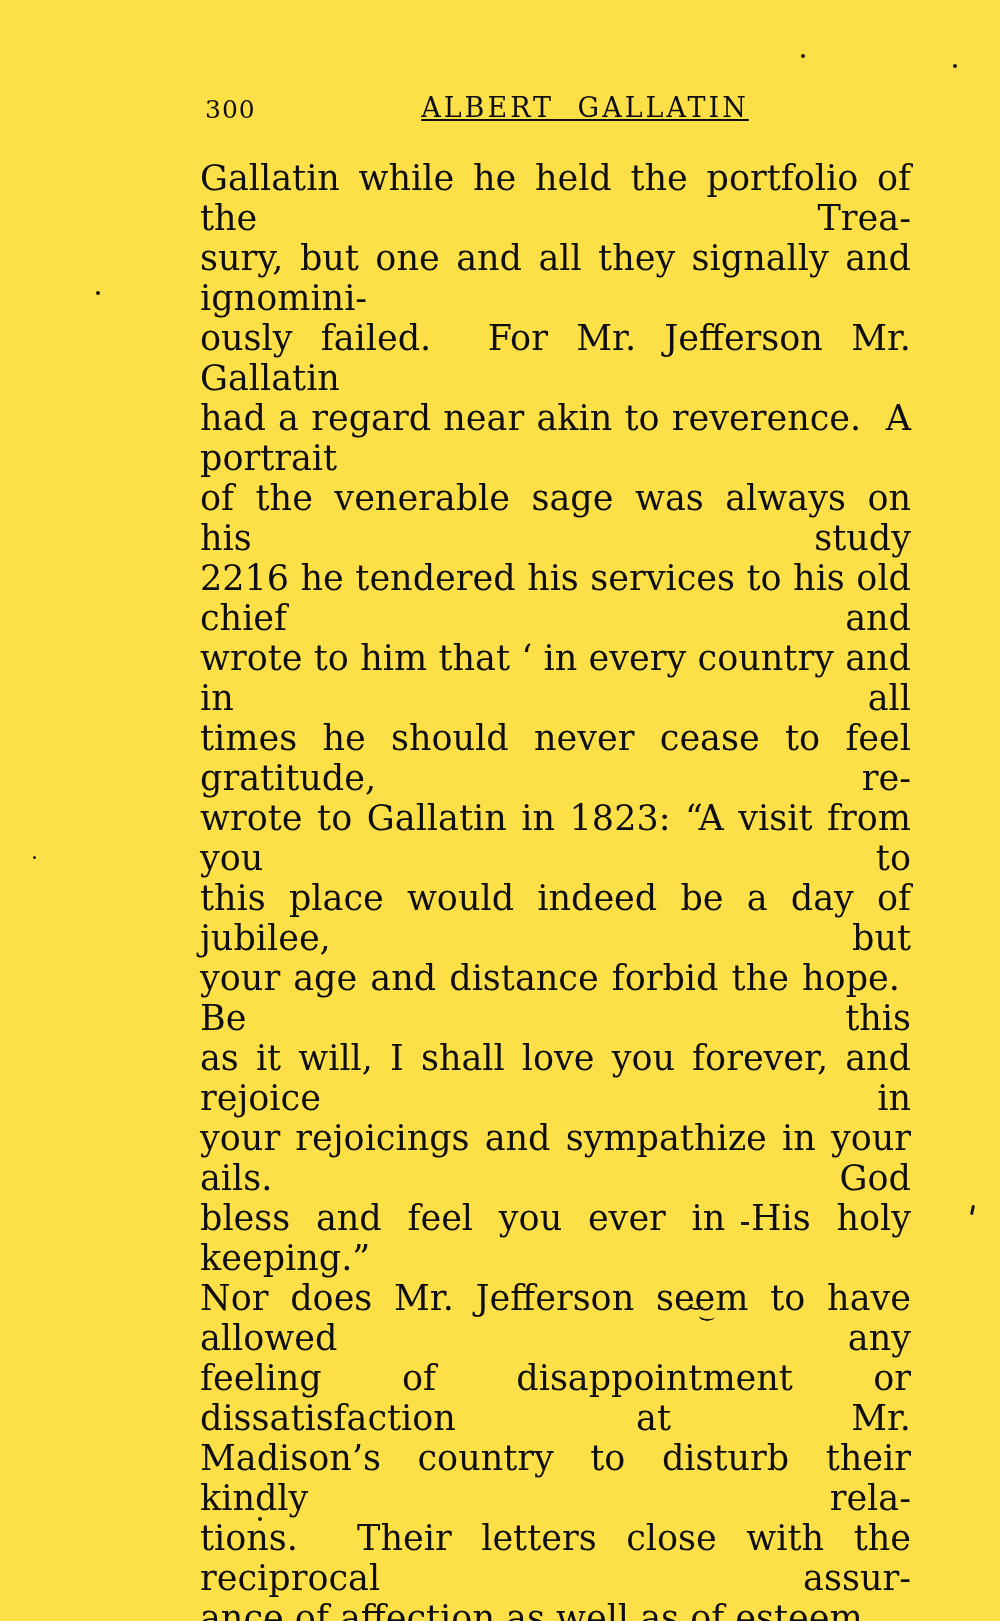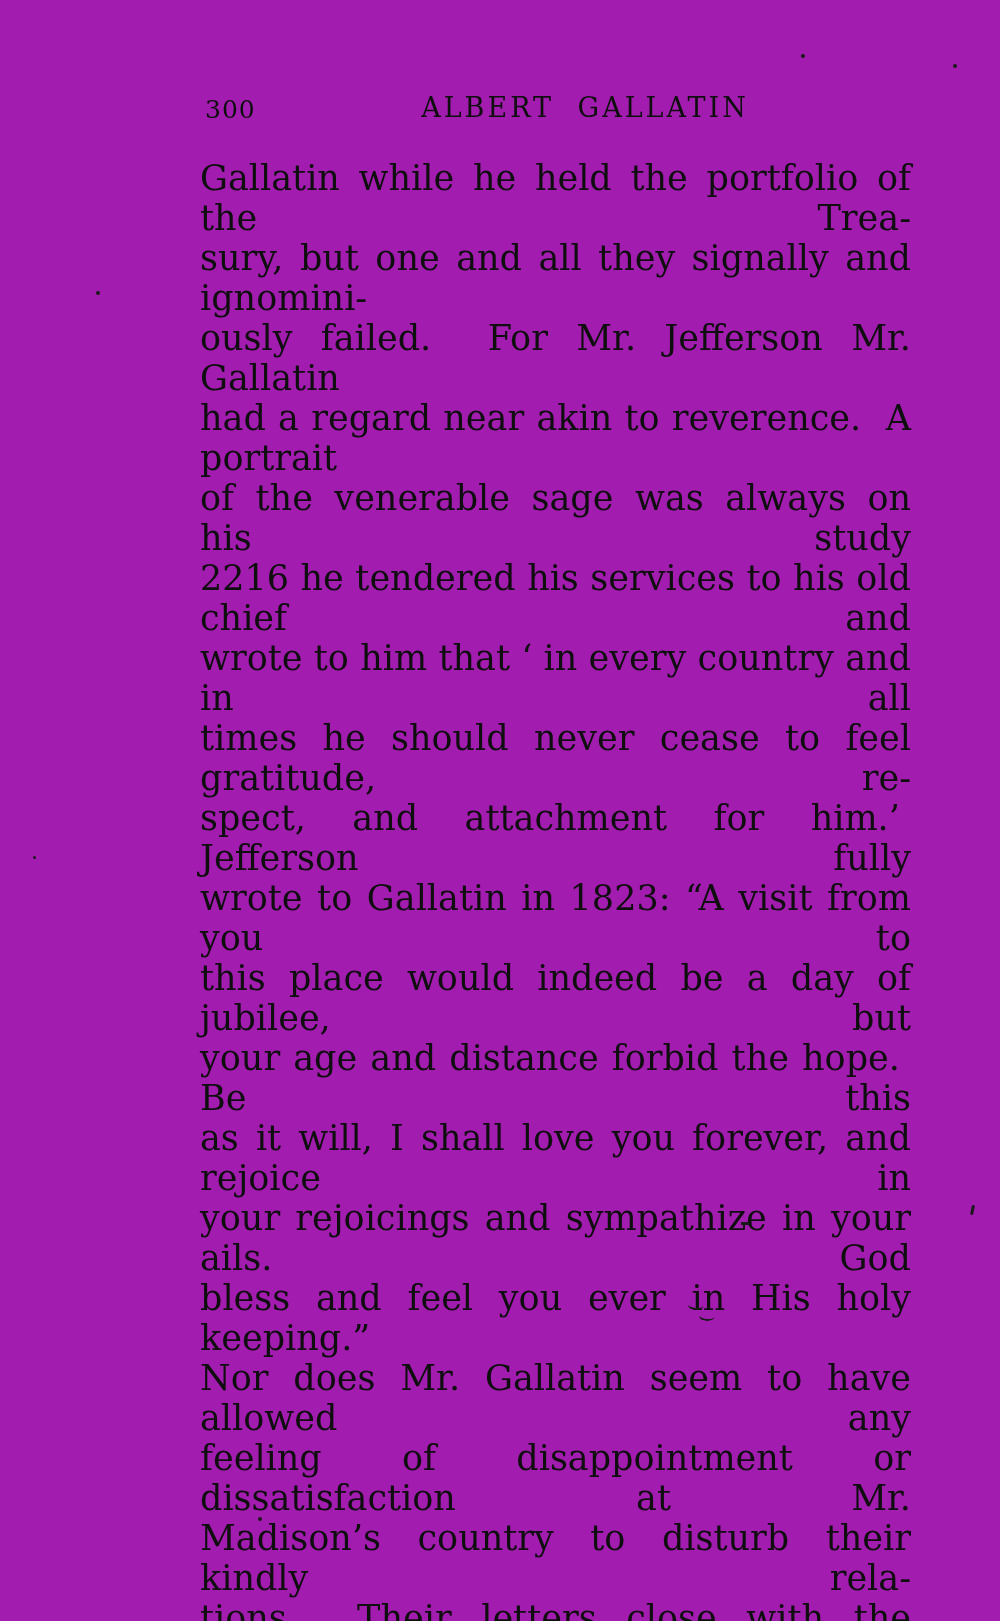--- a/index.html
+++ b/index.html
@@ -4,21 +4,21 @@
 <style>
   html, body {
     margin: 0;
     padding: 0;
     background: #ffffff;
   }
   .page {
     position: relative;
     width: 1000px;
     height: 1621px;
-    background: #a21caf;
+    background: #fde047;
     overflow: hidden;
     font-family: "DejaVu Serif", serif;
     color: #0e0e0e;
   }
   .page-number {
     position: absolute;
     left: 205px;
     top: 97px;
     font-size: 25px;
     line-height: 1;
@@ -30,20 +30,21 @@
     top: 94px;
     width: 712px;
     padding-left: 58px;
     box-sizing: border-box;
     text-align: center;
     font-size: 27px;
     line-height: 1;
     letter-spacing: 3px;
     word-spacing: 12px;
     white-space: nowrap;
+    text-decoration: underline;
   }
   .textblock {
     position: absolute;
     left: 200px;
     top: 143px;
     width: 711px;
     font-size: 35px;
     line-height: 40px;
     margin-top: 15px;
   }
@@ -78,28 +79,27 @@
 
   <div class="textblock">
     <div class="line">Gallatin while he held the portfolio of the Trea-</div>
     <div class="line">sury, but one and all they signally and ignomini-</div>
     <div class="line">ously failed.&nbsp; For Mr. Jefferson Mr. Gallatin</div>
     <div class="line">had a regard near akin to reverence.&nbsp; A portrait</div>
     <div class="line">of the venerable sage was always on his study</div>
     <div class="line">2216 he tendered his services to his old chief and</div>
     <div class="line">wrote to him that ‘ in every country and in all</div>
     <div class="line">times he should never cease to feel gratitude, re-</div>
-    <div class="line">spect, and attachment for him.’&nbsp; Jefferson fully</div>
     <div class="line">wrote to Gallatin in 1823: “A visit from you to</div>
     <div class="line">this place would indeed be a day of jubilee, but</div>
     <div class="line">your age and distance forbid the hope.&nbsp; Be this</div>
     <div class="line">as it will, I shall love you forever, and rejoice in</div>
     <div class="line">your rejoicings and sympathize in your ails.&nbsp; God</div>
     <div class="line">bless and feel you ever in His holy keeping.”</div>
-    <div class="line">Nor does Mr. Gallatin seem to have allowed any</div>
+    <div class="line">Nor does Mr. Jefferson seem to have allowed any</div>
     <div class="line">feeling of disappointment or dissatisfaction at Mr.</div>
     <div class="line">Madison’s country to disturb their kindly rela-</div>
     <div class="line">tions.&nbsp; Their letters close with the reciprocal assur-</div>
     <div class="line last">ance of affection as well as of esteem.</div>
   </div>
 
   <div class="speck round" style="left:801px; top:54px; width:4px; height:4px;"></div>
   <div class="speck round" style="left:953px; top:64px; width:4px; height:4px;"></div>
   <div class="speck round" style="left:96px; top:291px; width:4px; height:4px;"></div>
   <div class="speck round" style="left:33px; top:856px; width:3px; height:3px;"></div>

